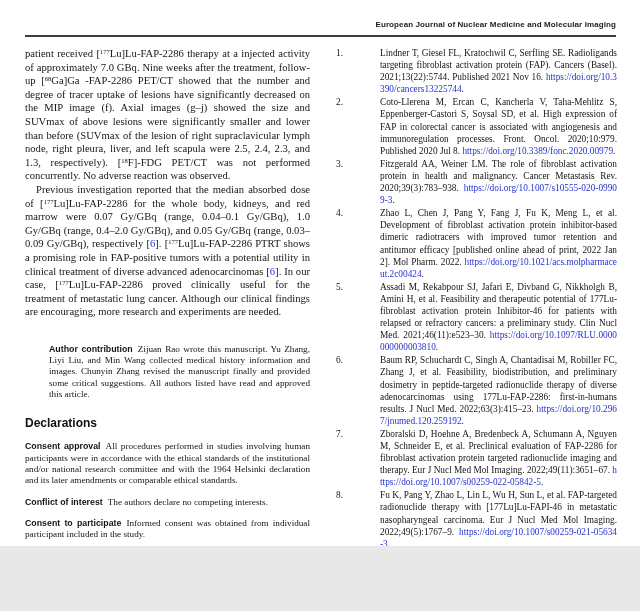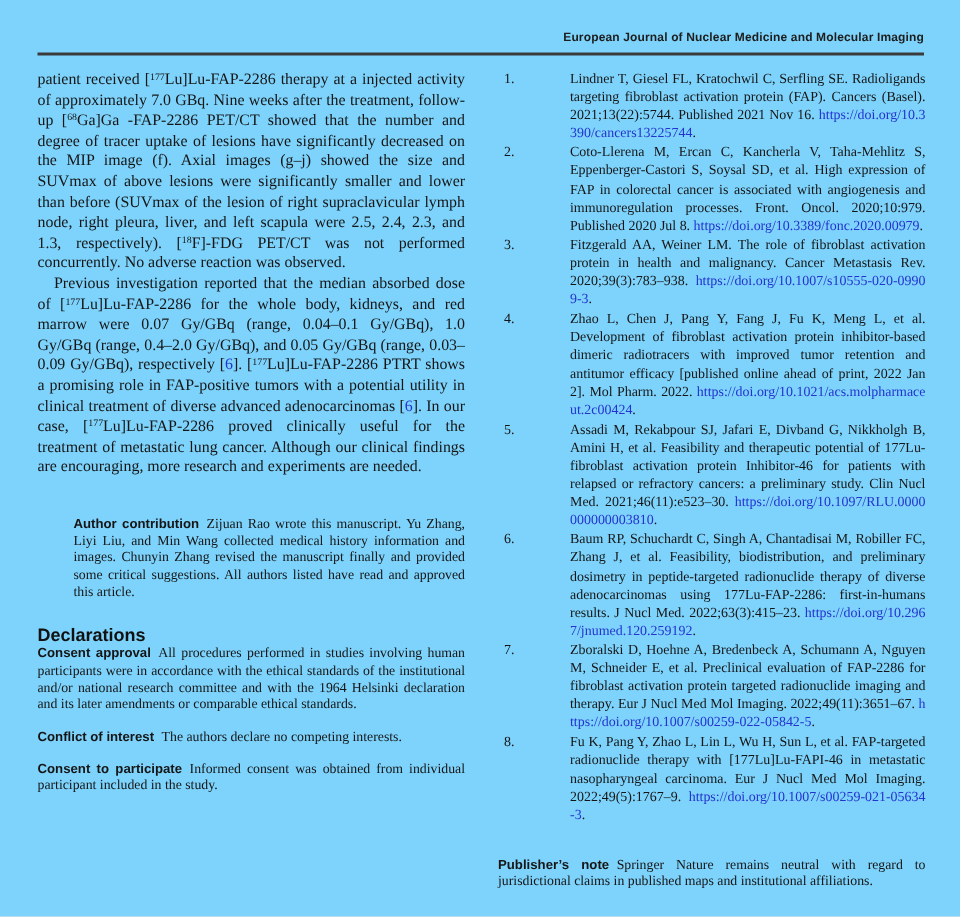--- a/index.html
+++ b/index.html
@@ -3,21 +3,21 @@
 <meta charset="utf-8">
 <style>
   :root{
     --ink:#151515;
     --link:#2433cf;
     --rule:#3b3b3b;
   }
   *{margin:0;padding:0;box-sizing:border-box;}
   html,body{background:#e8e8e8;}
   .page{
-    width:640px;height:611px;background:#7dd3fc;position:relative;
+    width:640px;height:546px;background:#ffffff;position:relative;
     font-family:"Liberation Serif",serif;color:var(--ink);
     padding:20px 24px 0 25px;overflow:hidden;
   }
   .running-head{
     text-align:right;
     font-family:"Liberation Sans",sans-serif;font-weight:bold;font-size:8px;
     letter-spacing:0.1px;color:#1d1d1d;
   }
   .head-rule{height:2px;background:var(--rule);margin-top:6px;}
   .columns{display:flex;gap:22px;margin-top:10px;}
@@ -34,21 +34,21 @@
   .backmatter{margin-top:25px;margin-left:24px;}
   .bm-par{
     font-size:9.2px;line-height:11.3px;text-align:justify;color:var(--ink);
   }
   .bm-label{
     font-family:"Liberation Sans",sans-serif;font-weight:bold;font-size:8.8px;
     margin-right:5px;
   }
   .section-heading{
     font-family:"Liberation Sans",sans-serif;font-weight:bold;font-size:12px;
-    color:#111;margin-top:16px;
+    color:#111;margin-top:16px;margin-bottom:11px;
   }
   .decl-item{margin-bottom:10px;}
 
   .col-right .section-heading{margin-top:2px;margin-bottom:12px;}
   .ref-list{margin-left:4px;}
   .ref-item{
     display:flex;font-size:9.3px;line-height:12.1px;margin-bottom:1px;
   }
   .ref-num{flex:none;width:10px;margin-right:6px;text-align:left;}
   .ref-body{flex:1;text-align:justify;margin-left:28px;}

